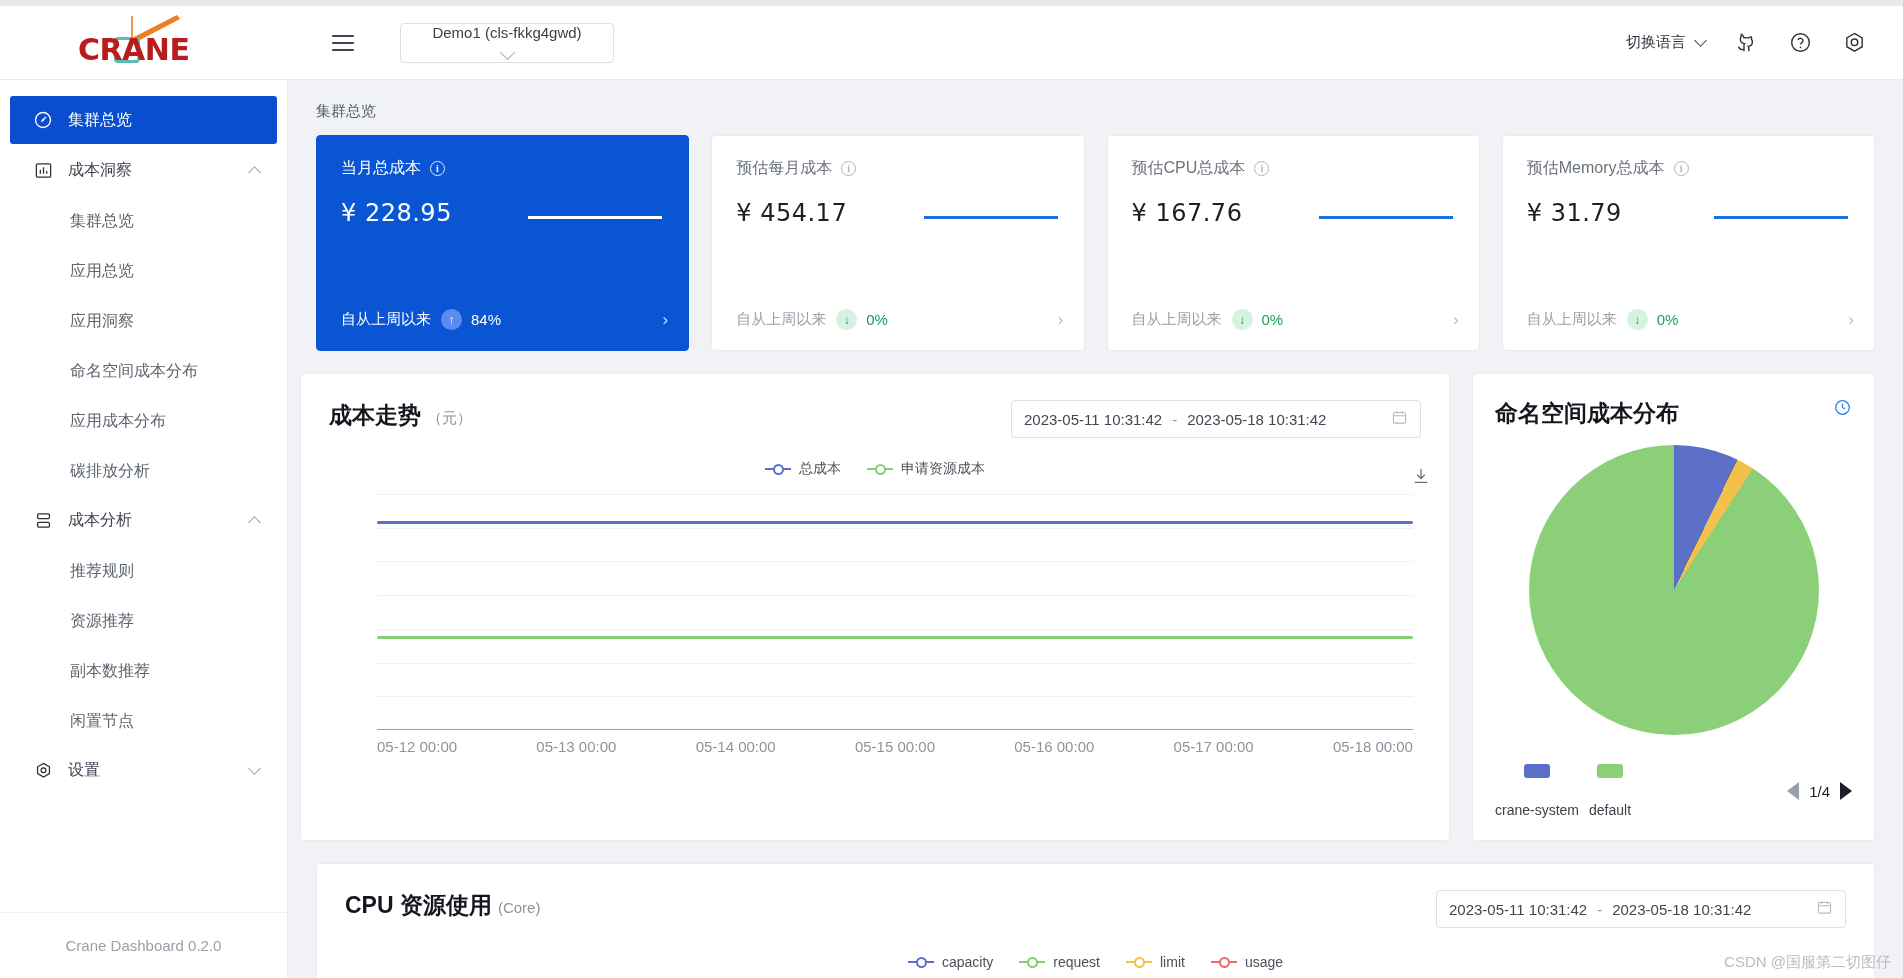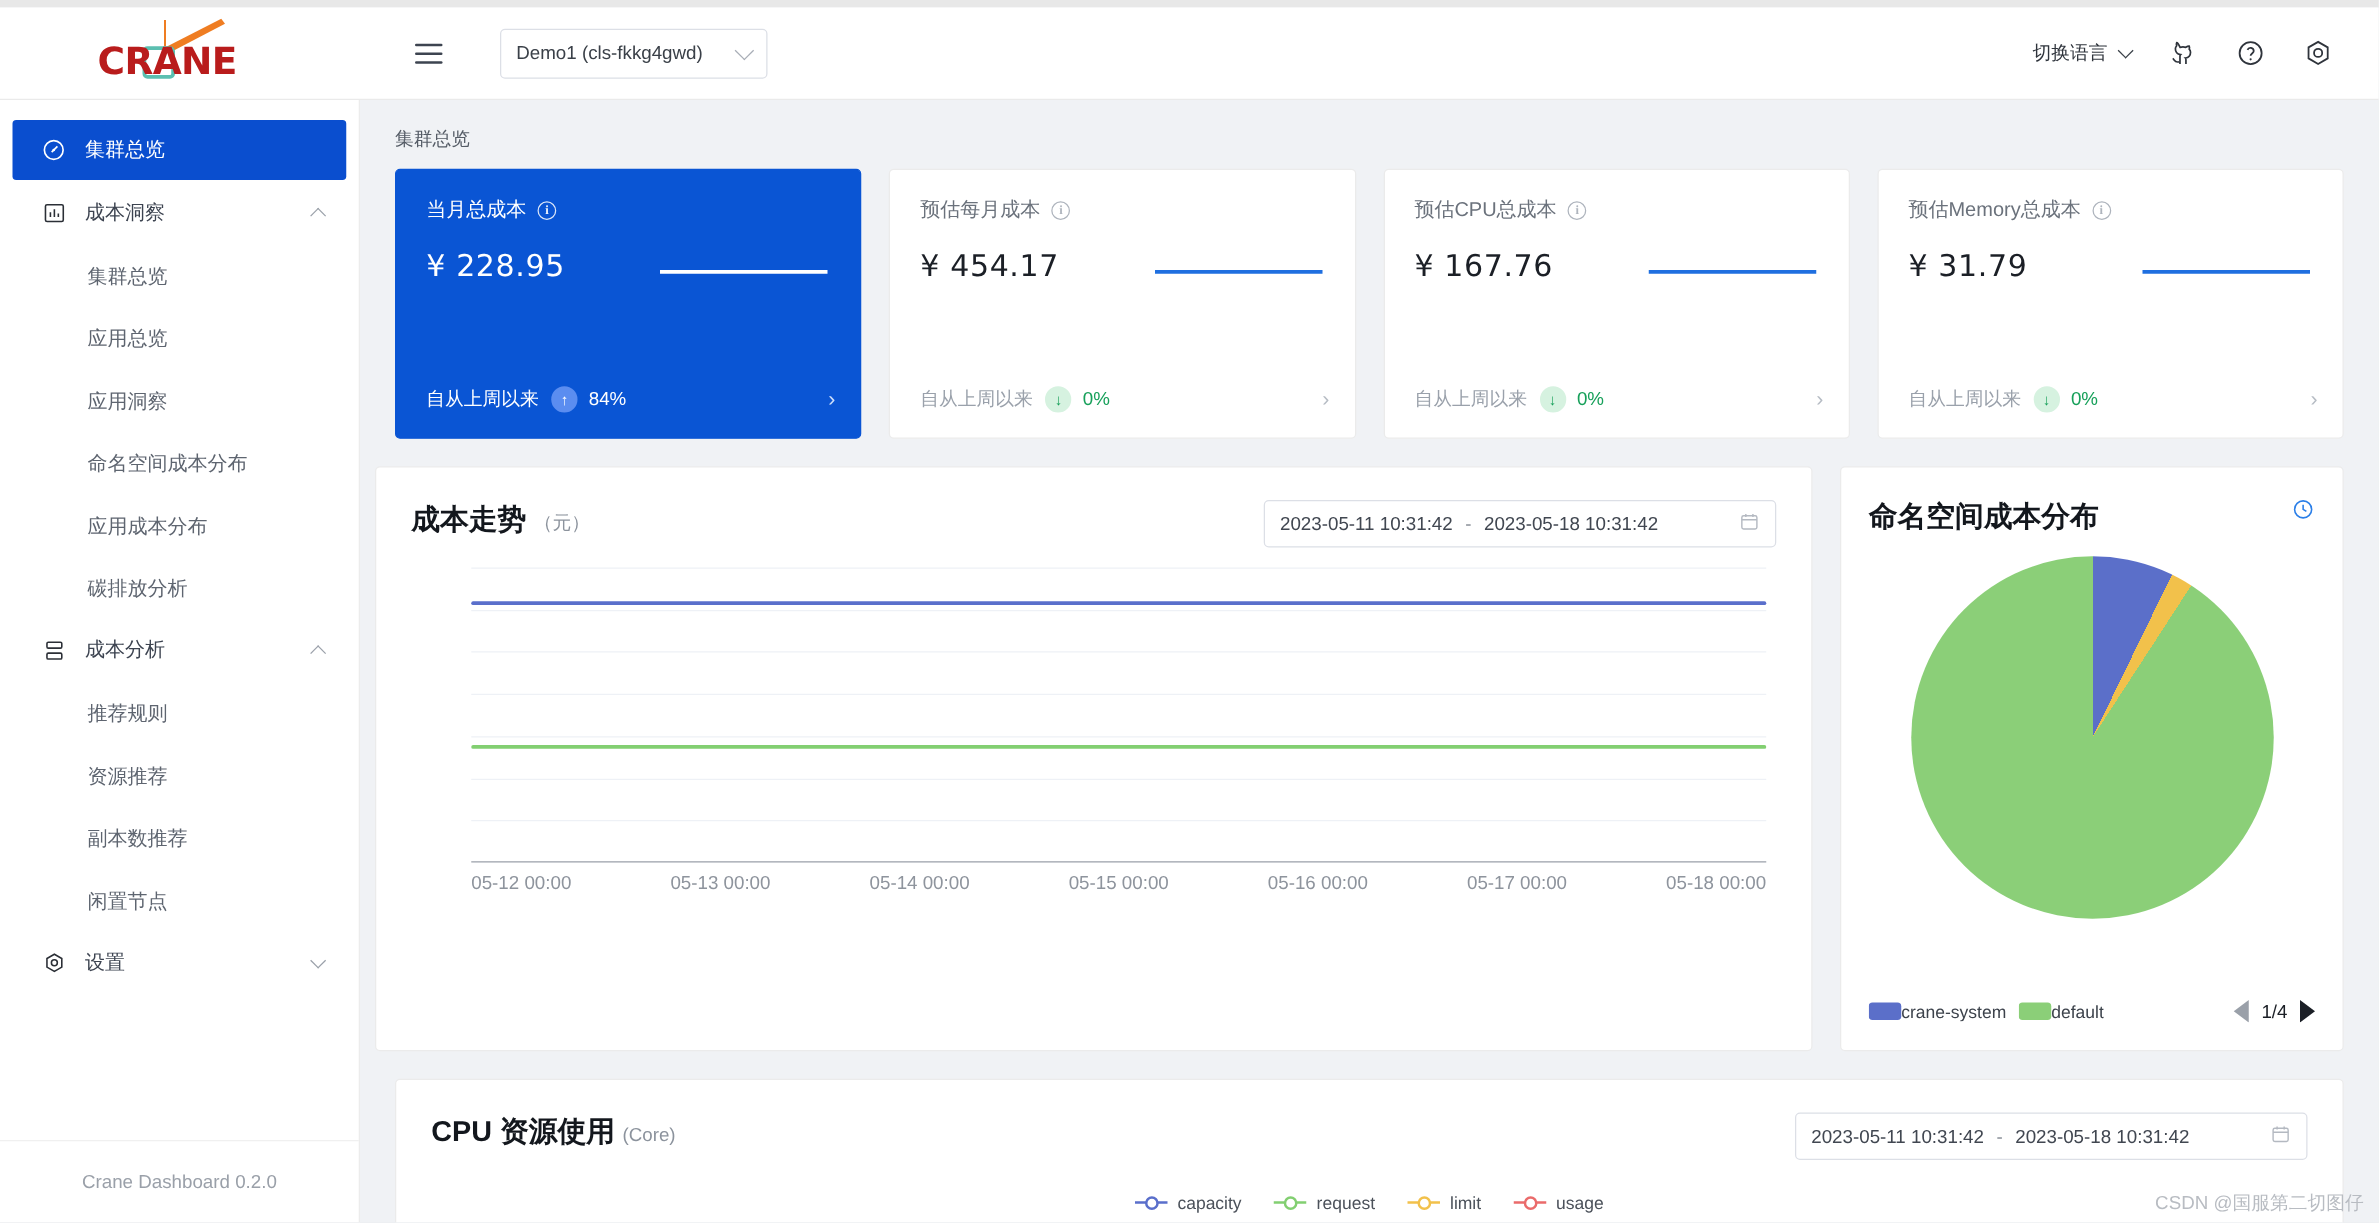--- a/index.html
+++ b/index.html
@@ -40,21 +40,21 @@
   .header {
     position: absolute; left: 288px; top: 6px; right: 0; height: 74px;
     background: #fff; display: flex; align-items: center;
     border-bottom: 1px solid #eaeaea;
   }
   .hamburger { margin-left: 44px; width: 22px; height: 16px; cursor: pointer; display:flex; flex-direction:column; justify-content:space-between; }
   .hamburger span { display:block; height: 2px; background: #3d4450; border-radius: 1px; }
   .cluster-select {
     margin-left: 46px; width: 214px; height: 40px;
     border: 1px solid #dcdfe6; border-radius: 4px; background: #fff;
-    display: flex; align-items: center; padding: 0 12px; cursor: pointer;
+    display: flex; align-items: center; padding: 0 12px; cursor: pointer; flex-direction: column;
   }
   .cluster-select .val { font-size: 15px; color: #3a4048; flex: 1; }
   .chev {
     width: 11px; height: 11px; border-right: 1.6px solid #a8adb6; border-bottom: 1.6px solid #a8adb6;
     transform: rotate(45deg); margin-bottom: 4px;
   }
   .header-right { margin-left: auto; margin-right: 36px; display: flex; align-items: center; gap: 28px; }
   .lang { display: flex; align-items: center; gap: 10px; font-size: 15px; color: #2f343c; cursor: pointer; }
   .lang .chev { width: 9px; height: 9px; border-color: #3a4048; }
   .icon-btn { width: 26px; height: 26px; display: flex; align-items: center; justify-content: center; cursor: pointer; color: #2f343c; }
@@ -177,21 +177,21 @@
       #f2c14b 26deg 33deg,
       #8bcf78 33deg 360deg
     );
   }
   .pie-legend {
     position: absolute; left: 22px; right: 22px; bottom: 22px;
     display: flex; align-items: center; gap: 10px; font-size: 14px; color: #3c424b;
     overflow: hidden;
   }
   .sw { width: 26px; height: 14px; border-radius: 3px; flex: 0 0 auto; }
-  .pl-item { display: flex; align-items: center; gap: 0; white-space: nowrap; overflow: hidden; }
+  .pl-item { display: flex; align-items: center; gap: 24px; white-space: nowrap; overflow: hidden; flex-direction: column; }
   .pager { margin-left: auto; display: flex; align-items: center; gap: 10px; flex: 0 0 auto; }
   .tri { width: 0; height: 0; cursor: pointer; }
   .tri.left { border-top: 9px solid transparent; border-bottom: 9px solid transparent; border-right: 12px solid #9aa0a9; }
   .tri.right { border-top: 9px solid transparent; border-bottom: 9px solid transparent; border-left: 12px solid #1b1f26; }
   .pagenum { font-size: 15px; color: #1b1f26; }
   .clock-icon { margin-left: auto; color: #2b7fe8; cursor: pointer; }
 
   
   .bottom {
     margin: 22px 28px 0 28px; background: #fff; border: 1px solid #ebebeb; border-radius: 4px;
@@ -429,20 +429,35 @@
             <span>2023-05-18 10:31:42</span>
             <span class="cal">
               <svg width="17" height="17" viewBox="0 0 24 24" fill="none" stroke="currentColor" stroke-width="1.6">
                 <rect x="3.5" y="5" width="17" height="15" rx="2"></rect>
                   <path d="M3.5 9.6h17M8 3.2v3.4M16 3.2v3.4"></path>
               </svg>
             </span>
           </div>
         </div>
 
+        <div class="legend">
+          <div class="legend-item">
+            <span class="lg-mark lg-blue"></span>
+            <span>总成本</span>
+          </div>
+          <div class="legend-item">
+            <span class="lg-mark lg-green"></span>
+            <span>申请资源成本</span>
+          </div>
+          <span class="dl-icon">
+            <svg width="20" height="20" viewBox="0 0 24 24" fill="none" stroke="currentColor" stroke-width="1.5">
+              <path d="M12 3.5v11M7.5 10.5 12 15l4.5-4.5M4.5 19.5h15"></path>
+            </svg>
+          </span>
+        </div>
 
         <div class="chart">
 
           <div class="plot">
             <div class="gridline" style="top:0%"></div>
             <div class="gridline" style="top:14.28%"></div>
             <div class="gridline" style="top:28.57%"></div>
             <div class="gridline" style="top:42.85%"></div>
             <div class="gridline" style="top:57.14%"></div>
             <div class="gridline" style="top:71.42%"></div>

